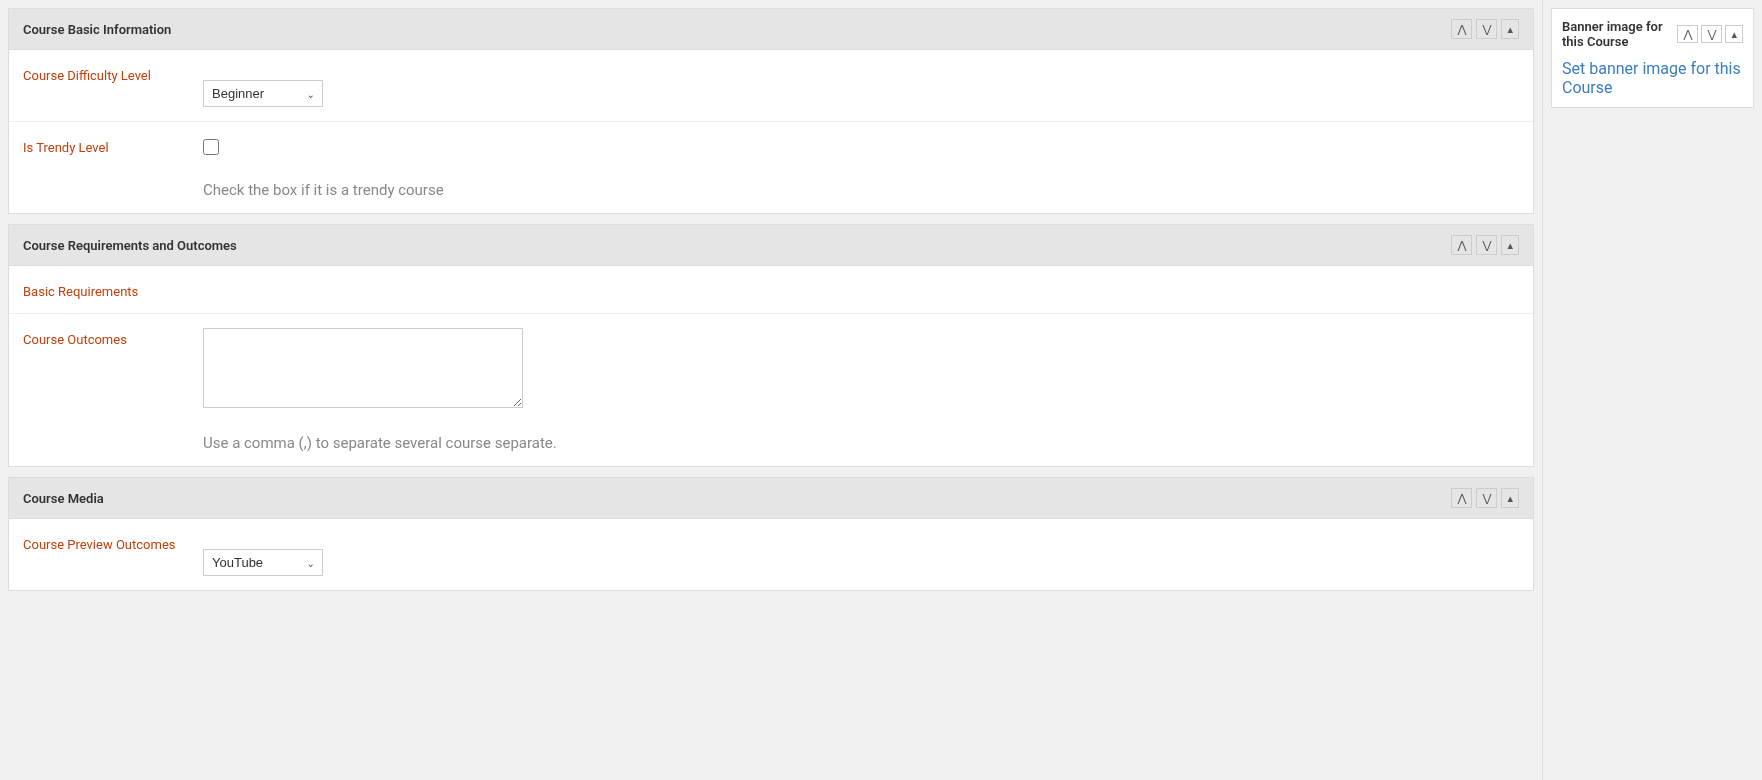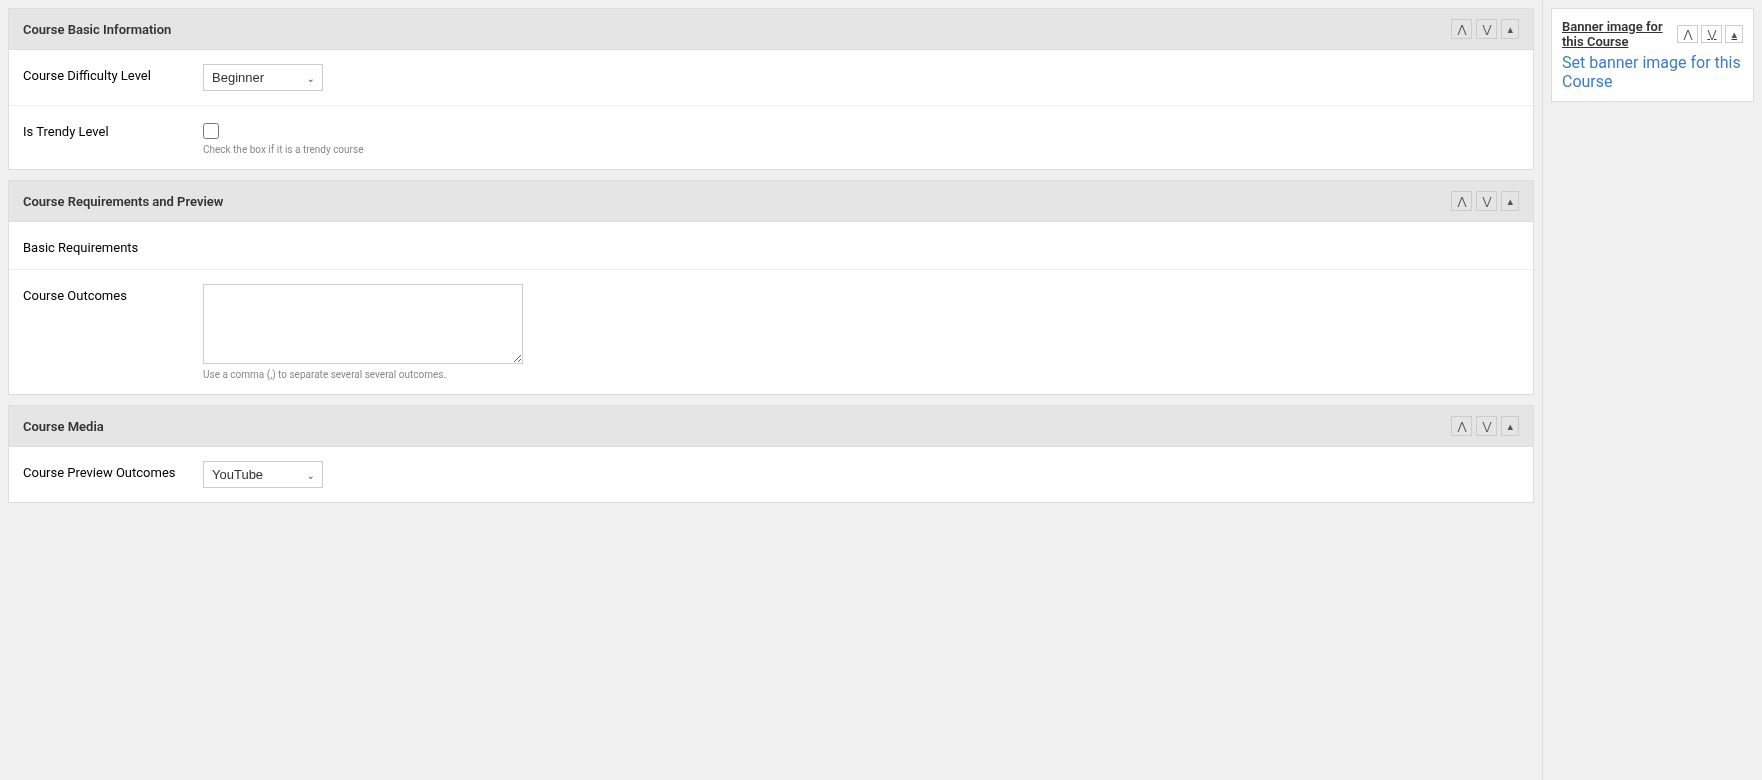--- a/index.html
+++ b/index.html
@@ -79,38 +79,39 @@
     }
 
     .field-row:last-child {
       border-bottom: none;
     }
 
     .field-label {
       width: 180px;
       min-width: 180px;
       font-size: 13px;
-      color: #000000;
+      color: #c2410c;
       padding-top: 4px;
       font-weight: 400;
     }
 
     .field-input {
       flex: 1;
     }
 
     .field-hint {
-      font-size: 10px;
+      font-size: 15px;
       color: #888;
-      margin-top: 2px;
+      margin-top: 23px;
     }
 
     .select-wrapper {
       position: relative;
       display: inline-block;
+      margin-top: 16px;
     }
 
     select {
       appearance: none;
       -webkit-appearance: none;
       background: #fff;
       border: 1px solid #ccc;
       padding: 5px 28px 5px 8px;
       font-size: 13px;
       color: #333;
@@ -159,22 +160,21 @@
       background: #fff;
       border: 1px solid #ddd;
       padding: 10px;
       margin-bottom: 10px;
     }
 
     .sidebar-panel-header {
       display: flex;
       align-items: center;
       justify-content: space-between;
-      margin-bottom: 4px;
-      text-decoration: underline;
+      margin-bottom: 10px;
     }
 
     .sidebar-panel-title {
       font-size: 13px;
       font-weight: 600;
       color: #333;
     }
 
     .sidebar-panel-controls {
       display: flex;
@@ -235,37 +235,37 @@
       <div class="field-label">Is Trendy Level</div>
       <div class="field-input">
         <input type="checkbox" style="">
         <div class="field-hint">Check the box if it is a trendy course</div>
       </div>
     </div>
   </div>
 
   <div class="section-card">
     <div class="section-header">
-      <span class="section-title">Course Requirements and Preview</span>
+      <span class="section-title">Course Requirements and Outcomes</span>
       <div class="section-controls">
         <button class="section-control-btn">⋀</button>
         <button class="section-control-btn">⋁</button>
         <button class="section-control-btn">▴</button>
       </div>
     </div>
 
     <div class="field-row">
       <div class="field-label">Basic Requirements</div>
     </div>
 
     <div class="field-row">
       <div class="field-label">Course Outcomes</div>
       <div class="field-input">
         <textarea style=""></textarea>
-        <div class="field-hint">Use a comma (,) to separate several several outcomes.</div>
+        <div class="field-hint">Use a comma (,) to separate several course separate.</div>
       </div>
     </div>
   </div>
 
   <div class="section-card">
     <div class="section-header">
       <span class="section-title">Course Media</span>
       <div class="section-controls">
         <button class="section-control-btn">⋀</button>
         <button class="section-control-btn">⋁</button>

